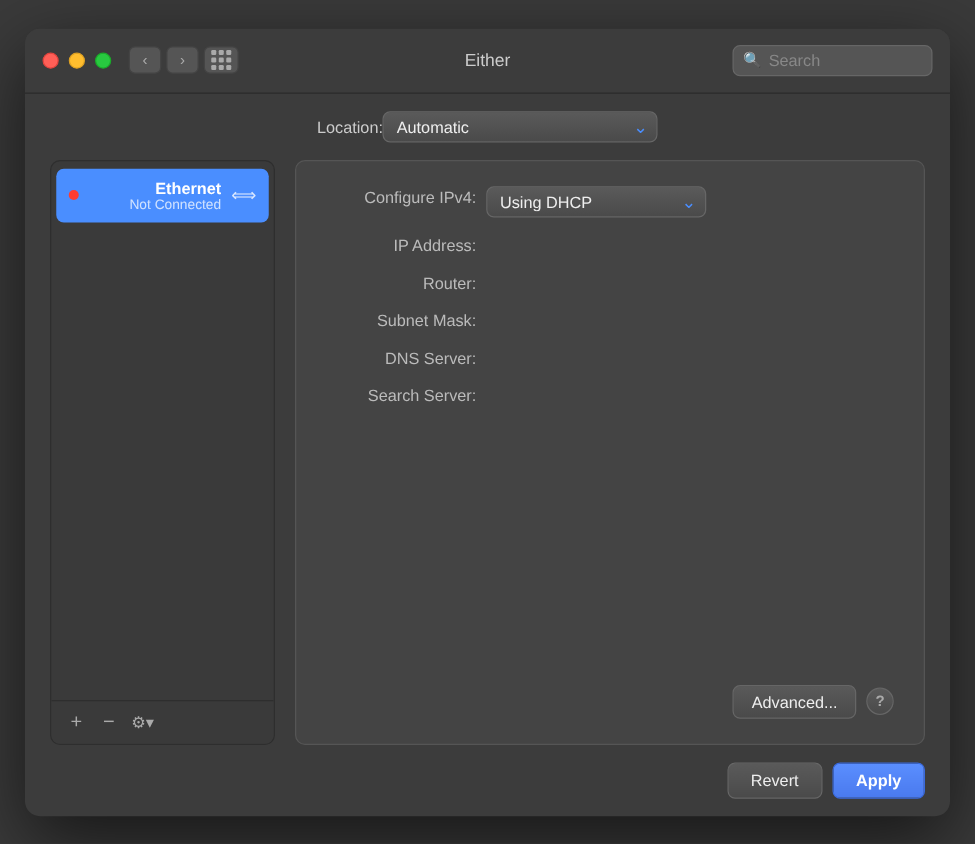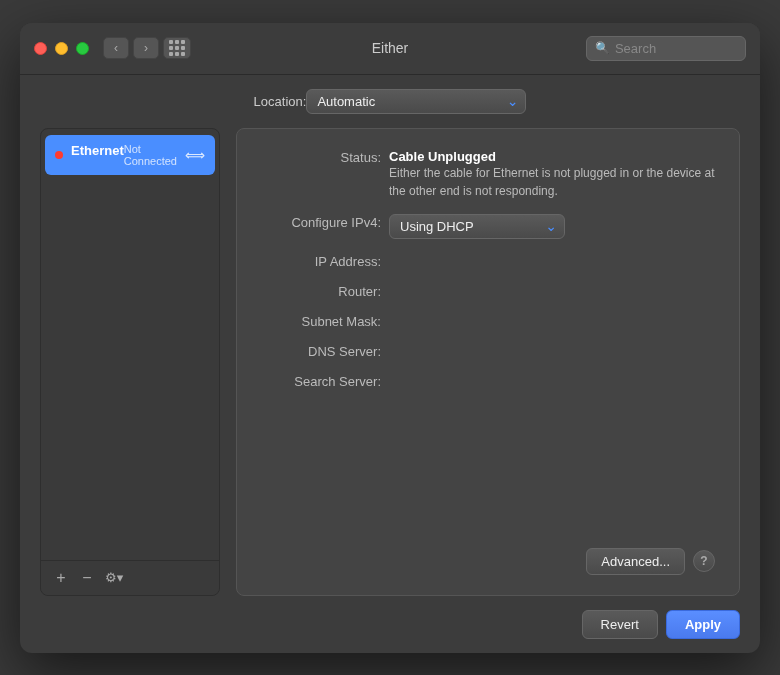--- a/index.html
+++ b/index.html
@@ -229,22 +229,23 @@
 
     .sidebar-item-status-dot {
       width: 8px;
       height: 8px;
       border-radius: 50%;
       flex-shrink: 0;
     }
 
     .sidebar-item-text {
       display: flex;
-      flex-direction: row;
-      flex: 1;
+      flex-direction: column;
+      flex: 1;
+      align-items: flex-end;
     }
 
     .sidebar-item-name {
       font-size: 13px;
       font-weight: 600;
       color: #fff;
     }
 
     .sidebar-item-subtitle {
       font-size: 11px;
@@ -496,29 +497,20 @@
           <div class="sidebar-footer-btn">−</div>
           <div class="sidebar-footer-settings">
             <span>⚙</span>
             <span>▾</span>
           </div>
         </div>
       </div>
 
       <div class="detail-panel">
 
-        <div class="field-row">
-          <span class="field-label">Status:</span>
-          <div class="field-value-group">
-            <span class="field-value bold">Cable Unplugged</span>
-            <span class="field-value secondary">Either the cable for Ethernet is not plugged in
-or the device at the other end is not
-responding.</span>
-          </div>
-        </div>
 
         <div class="field-row">
           <span class="field-label">Configure IPv4:</span>
           <div class="ipv4-select-wrapper">
             <select class="ipv4-select">
               <option>Using DHCP</option>
               <option>Manually</option>
               <option>Off</option>
             </select>
             <span class="select-arrow">⌄</span>

